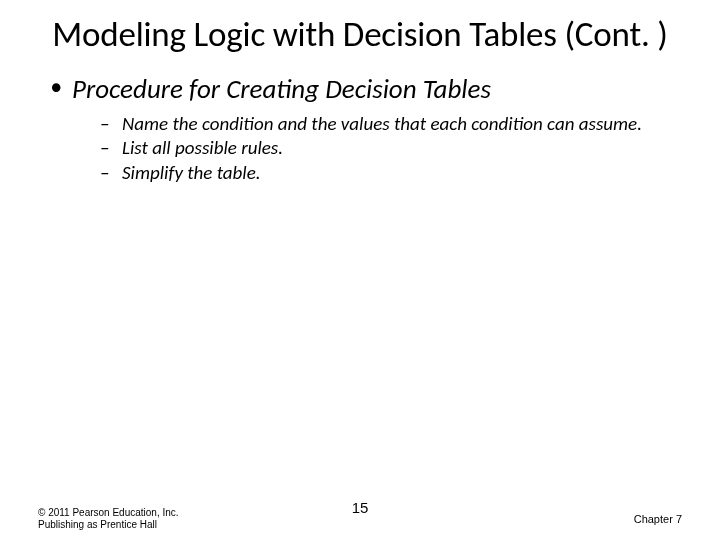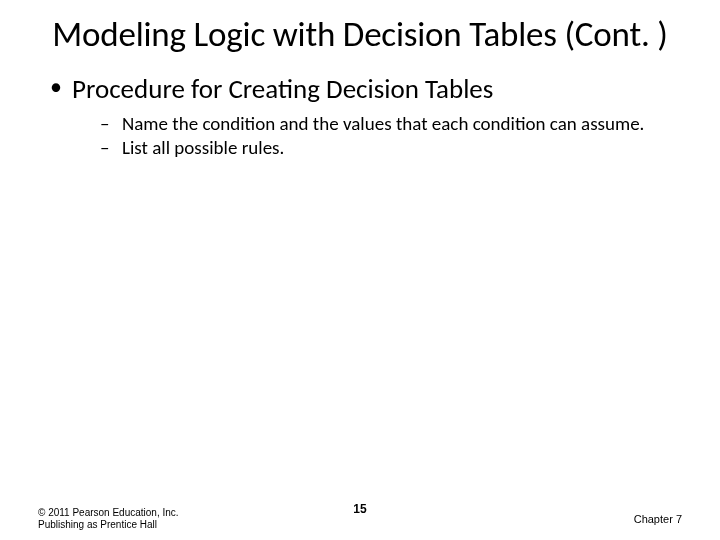--- a/index.html
+++ b/index.html
@@ -26,20 +26,21 @@
     font-size: 35px;
     font-weight: 400;
     text-align: center;
     line-height: 1.15;
     margin-bottom: 18px;
     letter-spacing: -0.2px;
   }
   .level1 {
     list-style: none;
     padding-left: 12px;
+    font-style: italic;
   }
   .level1 > li {
     position: relative;
     padding-left: 22px;
     font-size: 27px;
     line-height: 1.25;
     margin-bottom: 6px;
   }
   .level1 > li::before {
     content: "•";
@@ -76,22 +77,22 @@
     font-size: 10px;
     display: flex;
     align-items: center;
     justify-content: space-between;
   }
   .copyright {
     width: 145px;
     line-height: 1.15;
   }
   .page-num {
-    font-weight: 700;
-    font-size: 12px;
+    font-weight: 400;
+    font-size: 15px;
     position: absolute;
     left: 50%;
     transform: translateX(-50%);
     bottom: 14px;
   }
   .chapter {
     font-size: 11px;
   }
 </style>
 </head>
@@ -99,20 +100,21 @@
 
 <div class="slide">
   <h1 class="title">Modeling Logic with Decision Tables (Cont. )</h1>
 
   <ul class="level1">
     <li>
       <span>Procedure for Creating Decision Tables</span>
       <ul class="level2">
         <li><span>Name the condition and the values that each condition can assume.</span></li>
         <li><span>List all possible rules.</span></li>
+        <li><span>Simplify the table.</span></li>
       </ul>
     </li>
   </ul>
 
   <div class="footer">
     <div class="copyright">© 2011 Pearson Education, Inc. Publishing as Prentice Hall</div>
     <div class="page-num">15</div>
     <div class="chapter">Chapter 7</div>
   </div>
 </div>

